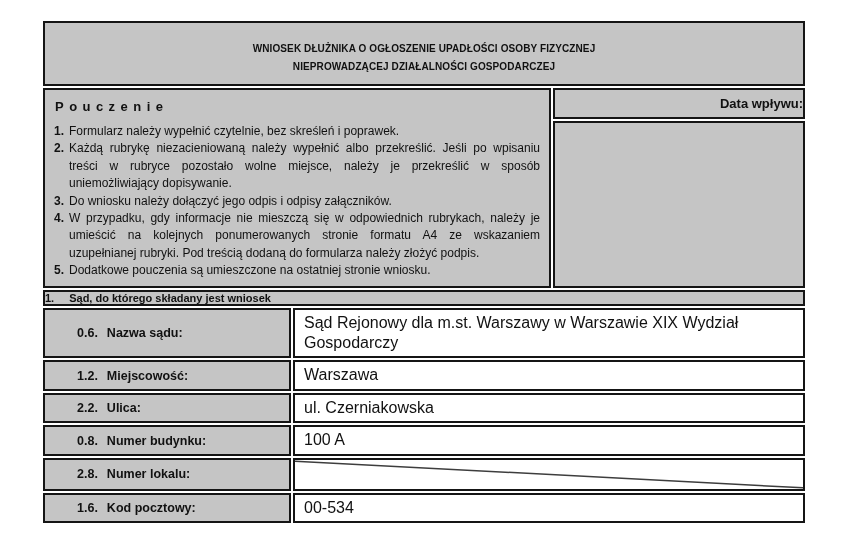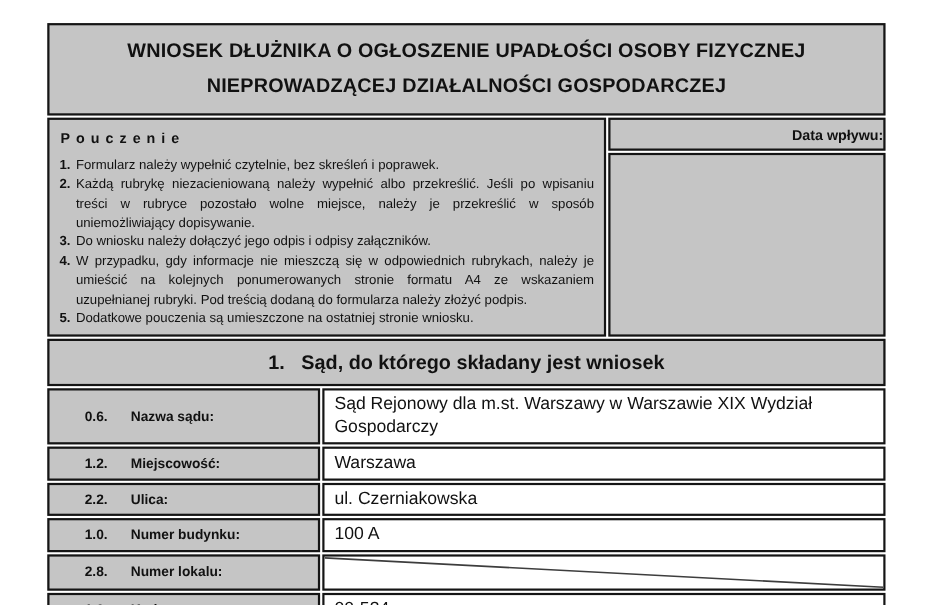--- a/index.html
+++ b/index.html
@@ -22,22 +22,22 @@
     border: 2px solid #151515;
     padding: 0;
     vertical-align: middle;
   }
   .shaded { background: #c5c5c5; }
 
   
   .title-cell {
     text-align: center;
     font-weight: bold;
-    font-size: 18px;
-    padding: 7px 10px 8px;
+    font-size: 10px;
+    padding: 17px 10px 8px;
     line-height: 1.8;
     letter-spacing: 0.01em;
   }
 
   
   .pouczenie-cell {
     vertical-align: top;
     padding: 5px 6px 6px 0;
   }
   .pouczenie-heading {
@@ -67,34 +67,34 @@
   .dw-header {
     text-align: right;
     font-weight: bold;
     font-size: 13px;
     height: 29px;
   }
   .dw-empty { height: 158px; }
 
   
   .section-header {
-    text-align: center;
-    font-weight: bold;
-    font-size: 18px;
-    height: 43px;
+    text-align: left;
+    font-weight: bold;
+    font-size: 11px;
+    height: 16px;
   }
   .section-header .sec-num { margin-right: 15px; }
 
   
   .label-cell {
     font-weight: bold;
     font-size: 12.5px;
     padding: 5px 4px 5px 32px;
   }
-  .label-cell .row-label { margin-left: 21px; }
+  .label-cell .row-label { margin-left: 9px; }
   .value-cell {
     background: #ffffff;
     font-size: 16px;
     line-height: 1.28;
     padding: 3px 20px 3px 9px;
     height: 28px;
   }
   .value-tall { height: 44px; vertical-align: middle; }
   .crossed-cell { padding: 0; }
   .cross-wrap {
@@ -179,21 +179,21 @@
 
   <tr>
     <td class="shaded label-cell">
       <span class="row-num">2.2.</span><span class="row-label">Ulica:</span>
     </td>
     <td colspan="2" class="value-cell">ul. Czerniakowska</td>
   </tr>
 
   <tr>
     <td class="shaded label-cell">
-      <span class="row-num">1.0.</span><span class="row-label">Numer budynku:</span>
+      <span class="row-num">0.8.</span><span class="row-label">Numer budynku:</span>
     </td>
     <td colspan="2" class="value-cell">100 A</td>
   </tr>
 
   <tr>
     <td class="shaded label-cell">
       <span class="row-num">2.8.</span><span class="row-label">Numer lokalu:</span>
     </td>
     <td colspan="2" class="value-cell crossed-cell">
       <div class="cross-wrap">

